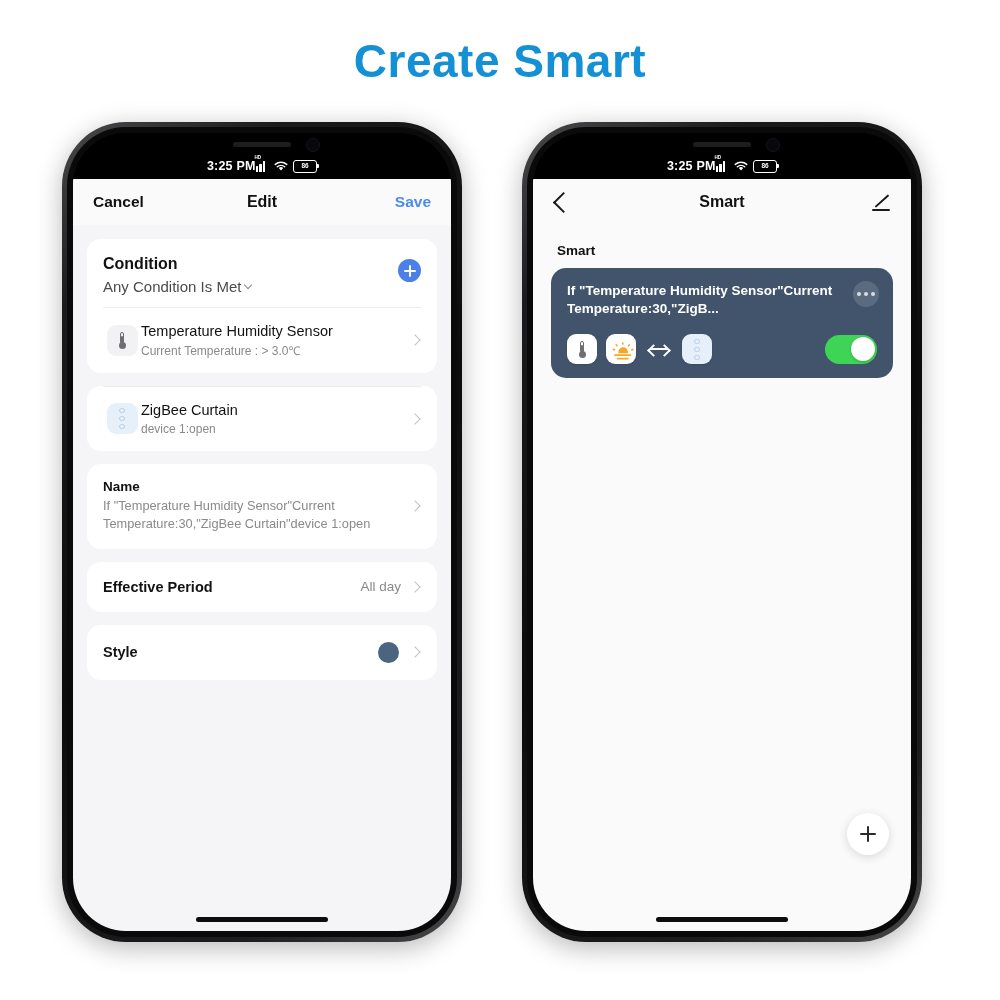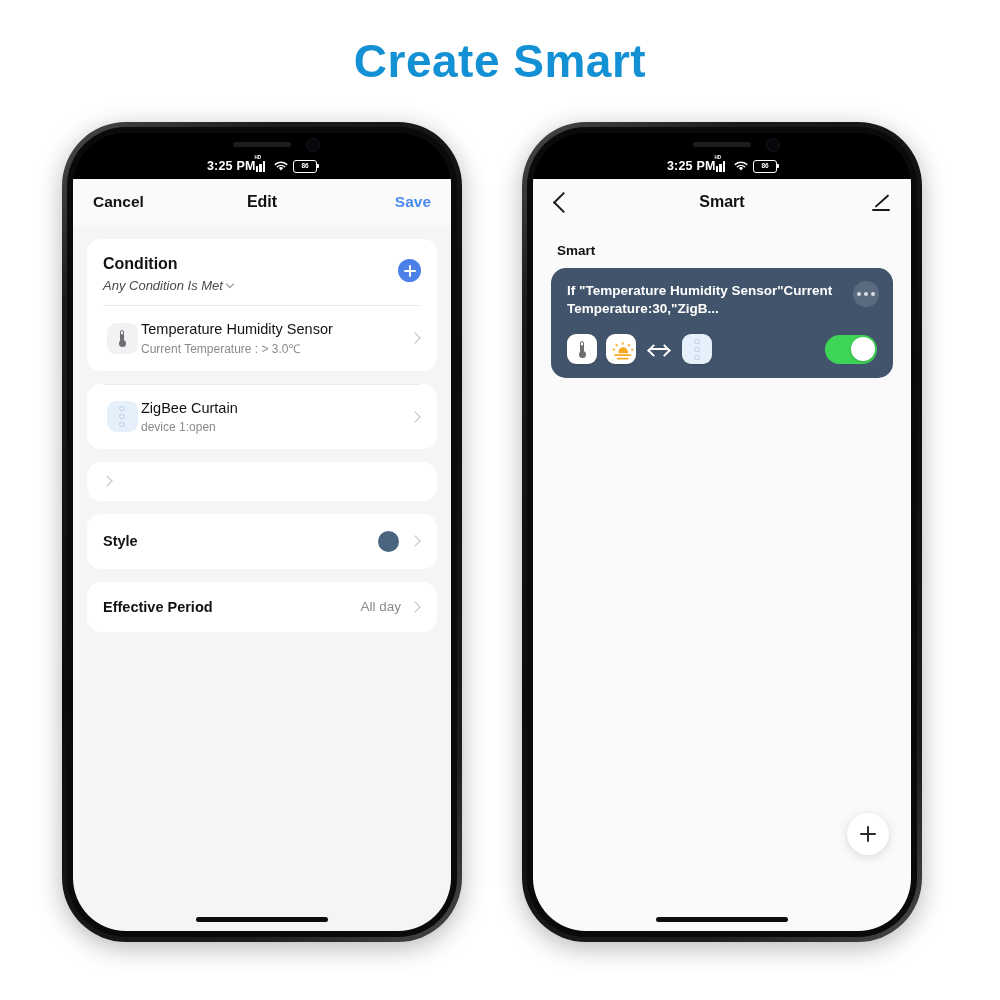--- a/index.html
+++ b/index.html
@@ -125,21 +125,21 @@
     margin:0 14px 13px 14px;
     padding:0 16px;
   }
   .card.first{margin-top:14px;}
 
   .sec-head{
     display:flex;align-items:flex-start;justify-content:space-between;
     padding:16px 0 12px 0;
   }
   .sec-title{font-size:16px;font-weight:bold;color:#121212;line-height:1.15;}
-  .sec-sub{font-size:13px;color:#4a4a4a;margin-top:5px;display:flex;align-items:center;gap:4px;font-style:italic;}
+  .sec-sub{font-size:15px;color:#4a4a4a;margin-top:5px;display:flex;align-items:center;gap:4px;}
   .caret{
     width:5px;height:5px;border-right:1.2px solid #8a8a8a;border-bottom:1.2px solid #8a8a8a;
     transform:rotate(45deg);margin-bottom:3px;
   }
   .plus-btn{
     width:23px;height:23px;border-radius:50%;background:#4a80e8;
     position:relative;flex:0 0 23px;margin-top:4px;
   }
   .plus-btn::before,.plus-btn::after{
     content:"";position:absolute;background:#fff;border-radius:1px;
@@ -356,39 +356,43 @@
               <div class="texts">
                 <div class="t1">ZigBee Curtain</div>
                 <div class="t2">device 1:open</div>
               </div>
               <div class="chev"></div>
             </div>
           </div>
 
           <div class="card">
             <div class="name-block">
+              <div class="nb-texts">
+                <div class="nb-title">Name</div>
+                <div class="nb-body">If "Temperature Humidity Sensor"Current Temperature:30,"ZigBee Curtain"device 1:open</div>
+              </div>
               <div class="chev"></div>
+            </div>
+          </div>
+
+          <div class="card">
+            <div class="lrow">
+              <div class="lbl">Effective Period</div>
+              <div style="display:flex;align-items:center;gap:10px;">
+                <div class="val">All day</div>
+                <div class="chev"></div>
+              </div>
             </div>
           </div>
 
           <div class="card">
             <div class="lrow">
               <div class="lbl">Style</div>
               <div style="display:flex;align-items:center;gap:12px;">
                 <div class="style-dot"></div>
-                <div class="chev"></div>
-              </div>
-            </div>
-          </div>
-
-          <div class="card">
-            <div class="lrow">
-              <div class="lbl">Effective Period</div>
-              <div style="display:flex;align-items:center;gap:10px;">
-                <div class="val">All day</div>
                 <div class="chev"></div>
               </div>
             </div>
           </div>
 
         </div>
         <div class="home-ind"></div>
       </div>
 
     </div>

